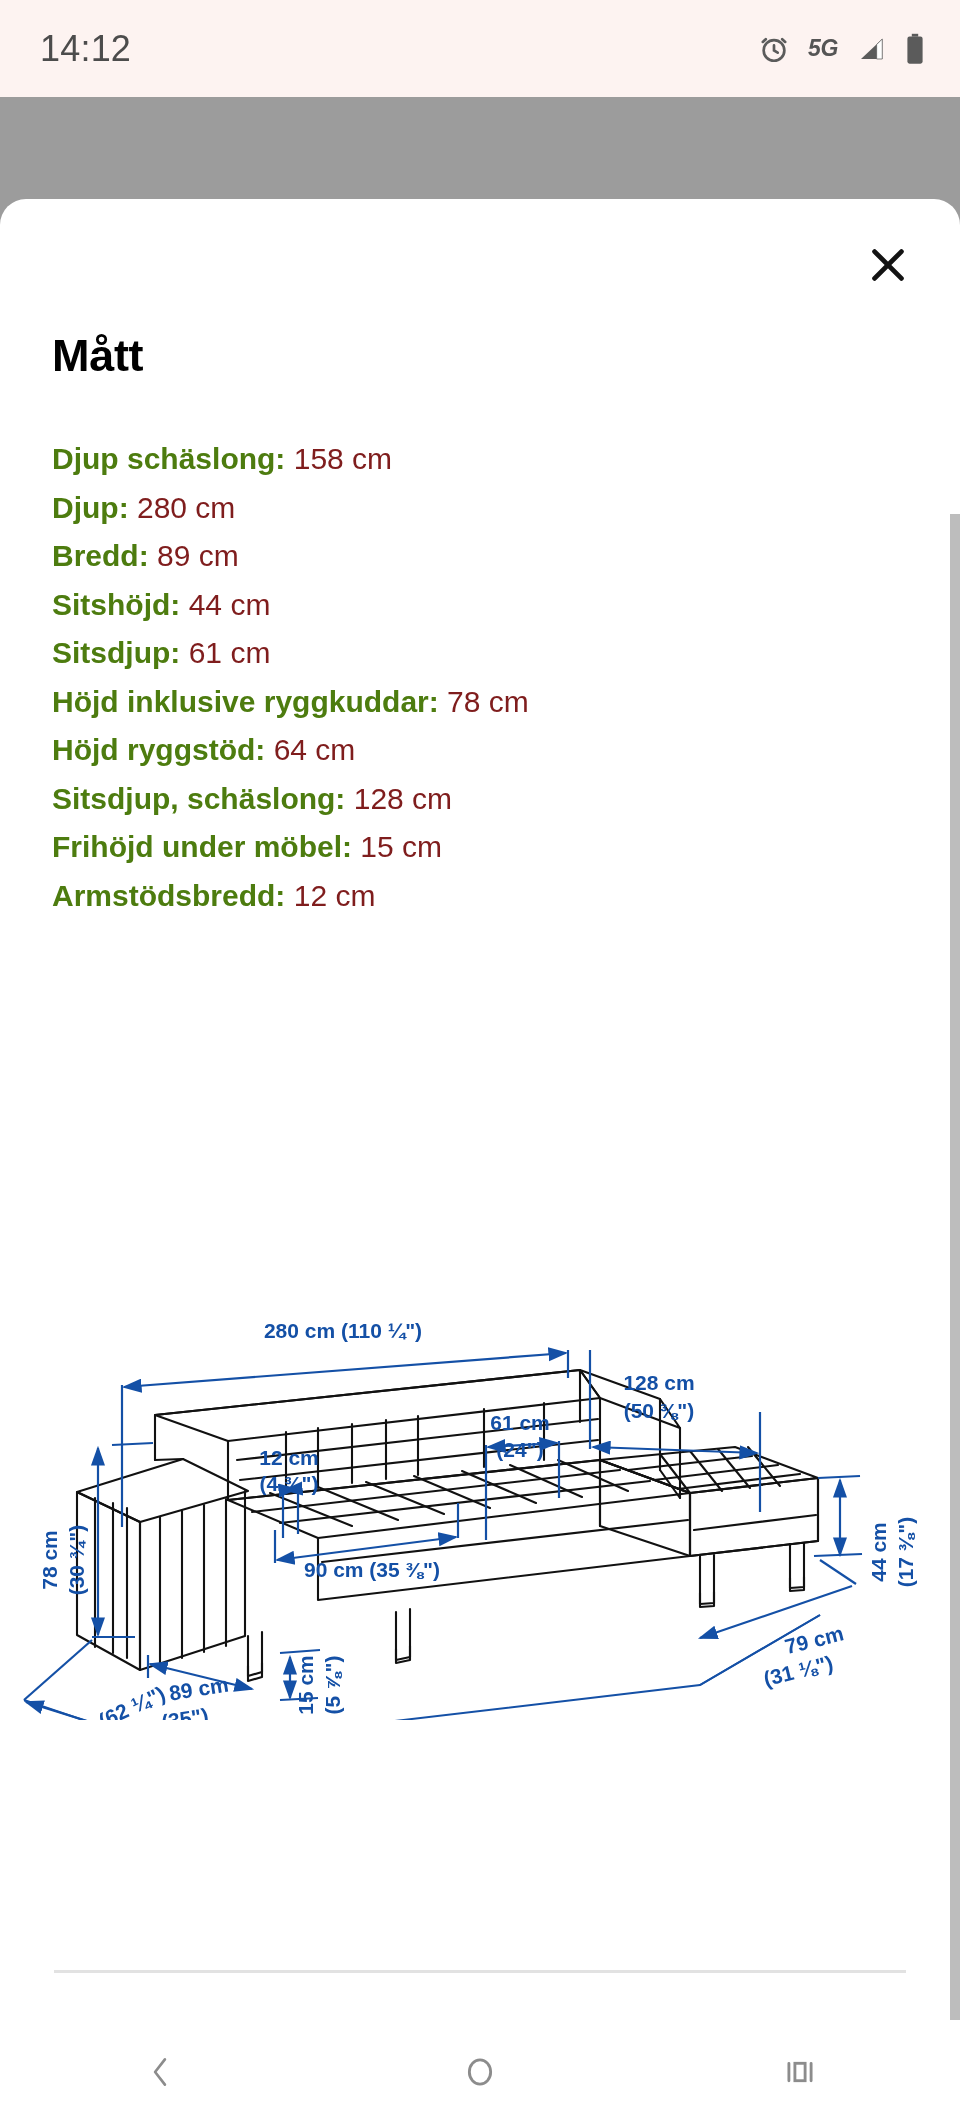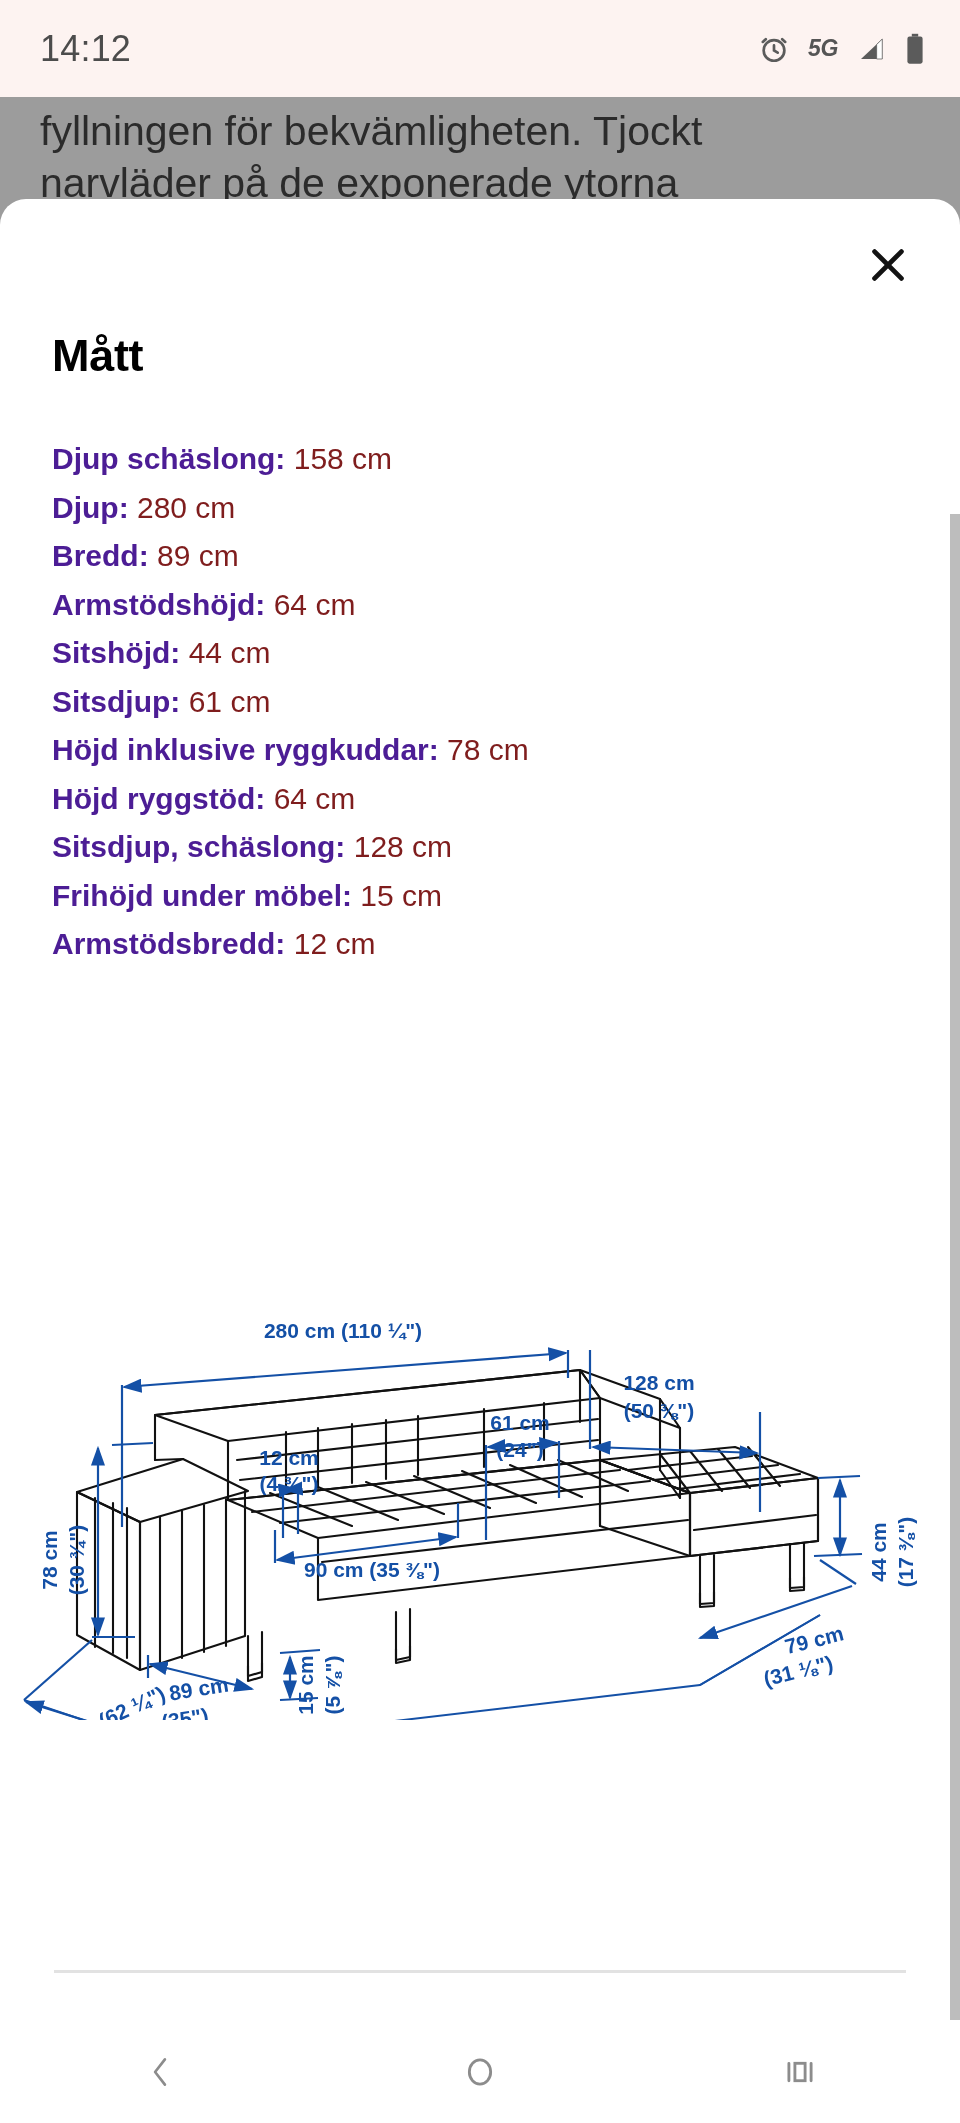--- a/index.html
+++ b/index.html
@@ -53,21 +53,21 @@
     position:absolute; left:52px; top:330px;
     font-size:45px; font-weight:700; color:#000000; letter-spacing:-.3px;
   }
 
   .spec-list {
     position:absolute; left:52px; top:435px; width:800px;
   }
   .spec-row {
     font-size:30px; line-height:48.5px; color:#3c3c3c; white-space:nowrap;
   }
-  .spec-row .k { font-weight:700; color:#4c1d95; }
+  .spec-row .k { font-weight:700; color:#4d7c0f; }
   .spec-row .v { font-weight:400; color:#7f1d1d; }
 
   
   .scrollbar-track {
     position:absolute; right:0; top:199px; width:10px; height:1924px;
     background:transparent;
   }
   .scrollbar-thumb {
     position:absolute; right:0; top:315px; width:10px; height:1630px;
     background:#bdbdbd; border-radius:0;
@@ -118,38 +118,35 @@
       <span>
         <svg width="22" height="32" viewBox="0 0 14 24">
           <rect x="4.6" y="0.6" width="4.8" height="2.1" fill="#5b5b5b"></rect>
           <rect x="1.3" y="2.7" width="11.4" height="20.3" rx="1.6" fill="#5b5b5b"></rect>
         </svg>
       </span>
     </span>
   </div>
 
   <div class="scrim"></div>
-  <div class="bgtext">fyllningen för bekvämligheten. Tjockt
-narvläder på de exponerade ytorna</div>
 
   <div class="sheet"></div>
 
   <button class="close-btn">
     <svg width="46" height="46" viewBox="0 0 24 24" fill="none" stroke="#131313" stroke-width="2.5" stroke-linecap="round">
       <path d="M5 5 L19 19 M19 5 L5 19"></path>
     </svg>
   </button>
 
   <div class="sheet-title">Mått</div>
 
   <div class="spec-list">
     <div class="spec-row"><span class="k">Djup schäslong:</span> <span class="v">158 cm</span></div>
     <div class="spec-row"><span class="k">Djup:</span> <span class="v">280 cm</span></div>
     <div class="spec-row"><span class="k">Bredd:</span> <span class="v">89 cm</span></div>
-    <div class="spec-row"><span class="k">Armstödshöjd:</span> <span class="v">64 cm</span></div>
     <div class="spec-row"><span class="k">Sitshöjd:</span> <span class="v">44 cm</span></div>
     <div class="spec-row"><span class="k">Sitsdjup:</span> <span class="v">61 cm</span></div>
     <div class="spec-row"><span class="k">Höjd inklusive ryggkuddar:</span> <span class="v">78 cm</span></div>
     <div class="spec-row"><span class="k">Höjd ryggstöd:</span> <span class="v">64 cm</span></div>
     <div class="spec-row"><span class="k">Sitsdjup, schäslong:</span> <span class="v">128 cm</span></div>
     <div class="spec-row"><span class="k">Frihöjd under möbel:</span> <span class="v">15 cm</span></div>
     <div class="spec-row"><span class="k">Armstödsbredd:</span> <span class="v">12 cm</span></div>
   </div>
 
   <div class="drawing">

